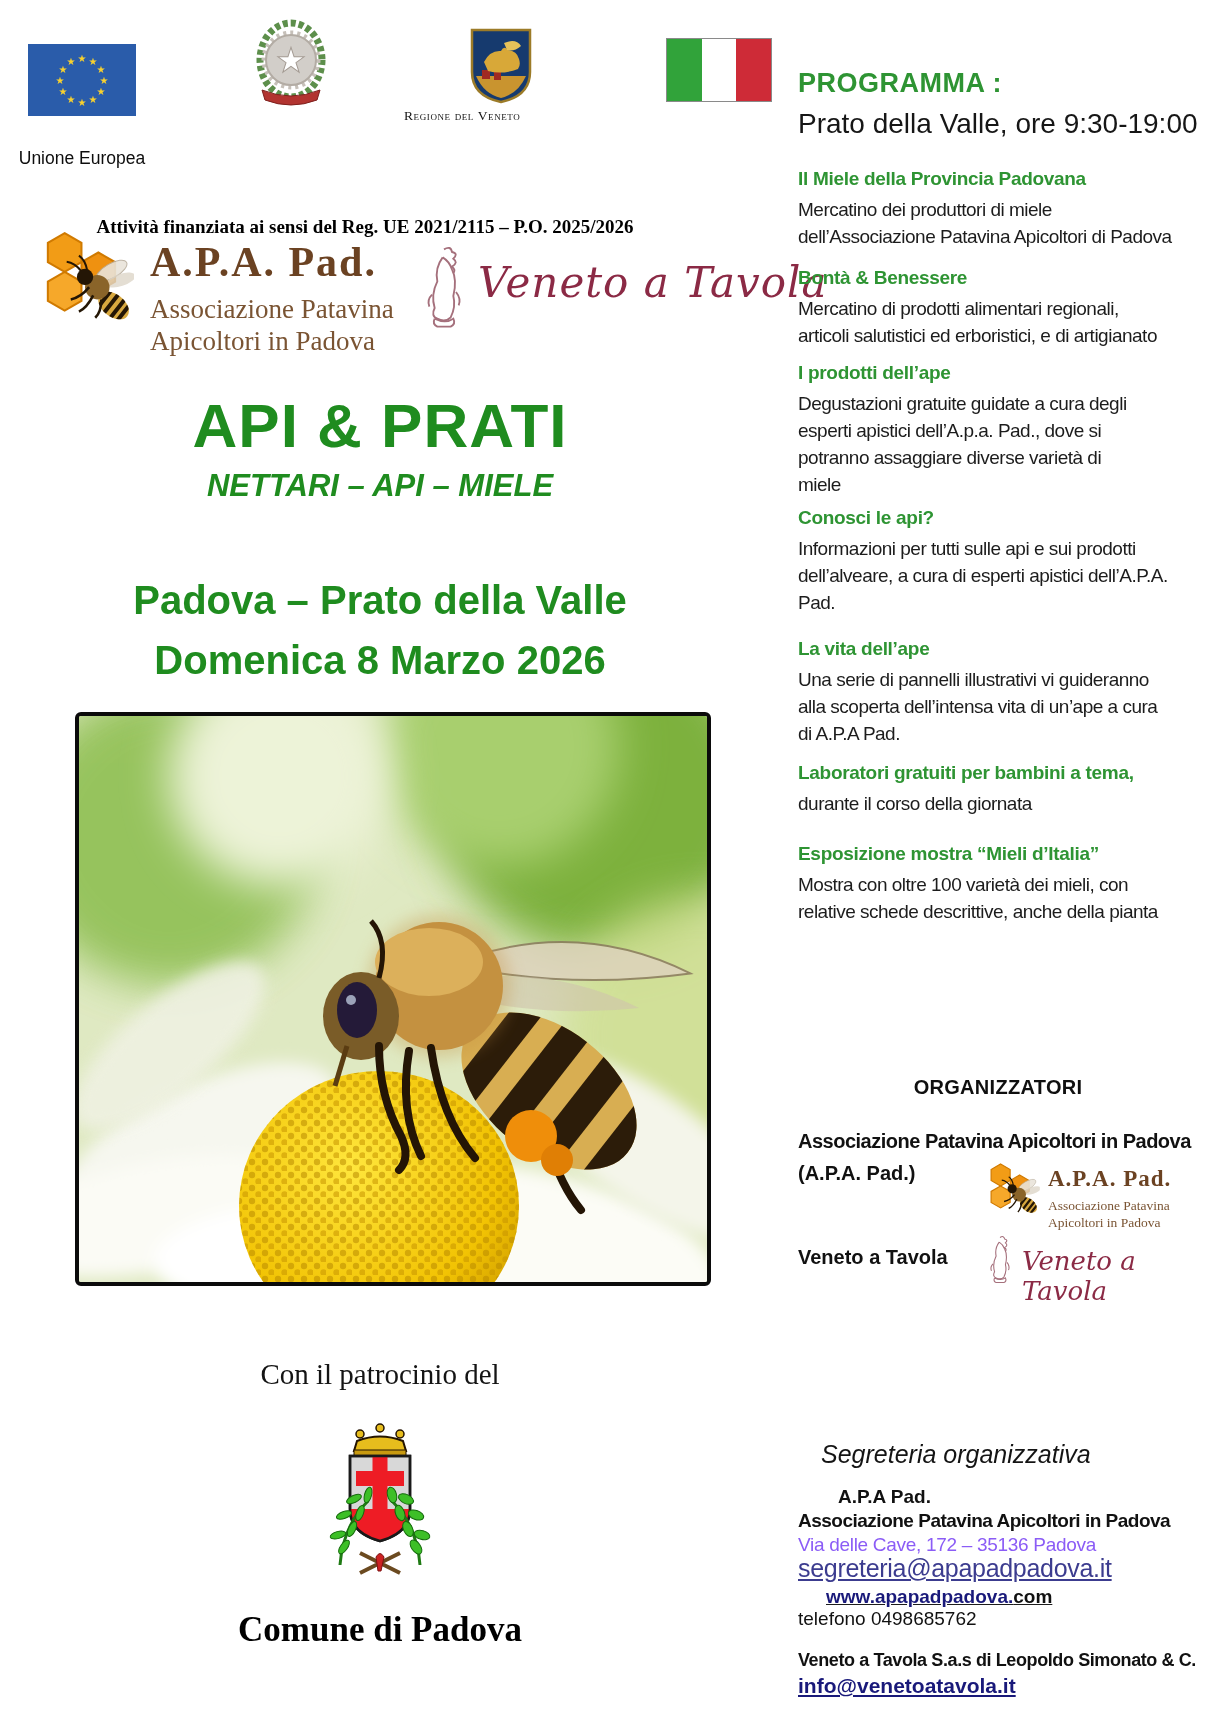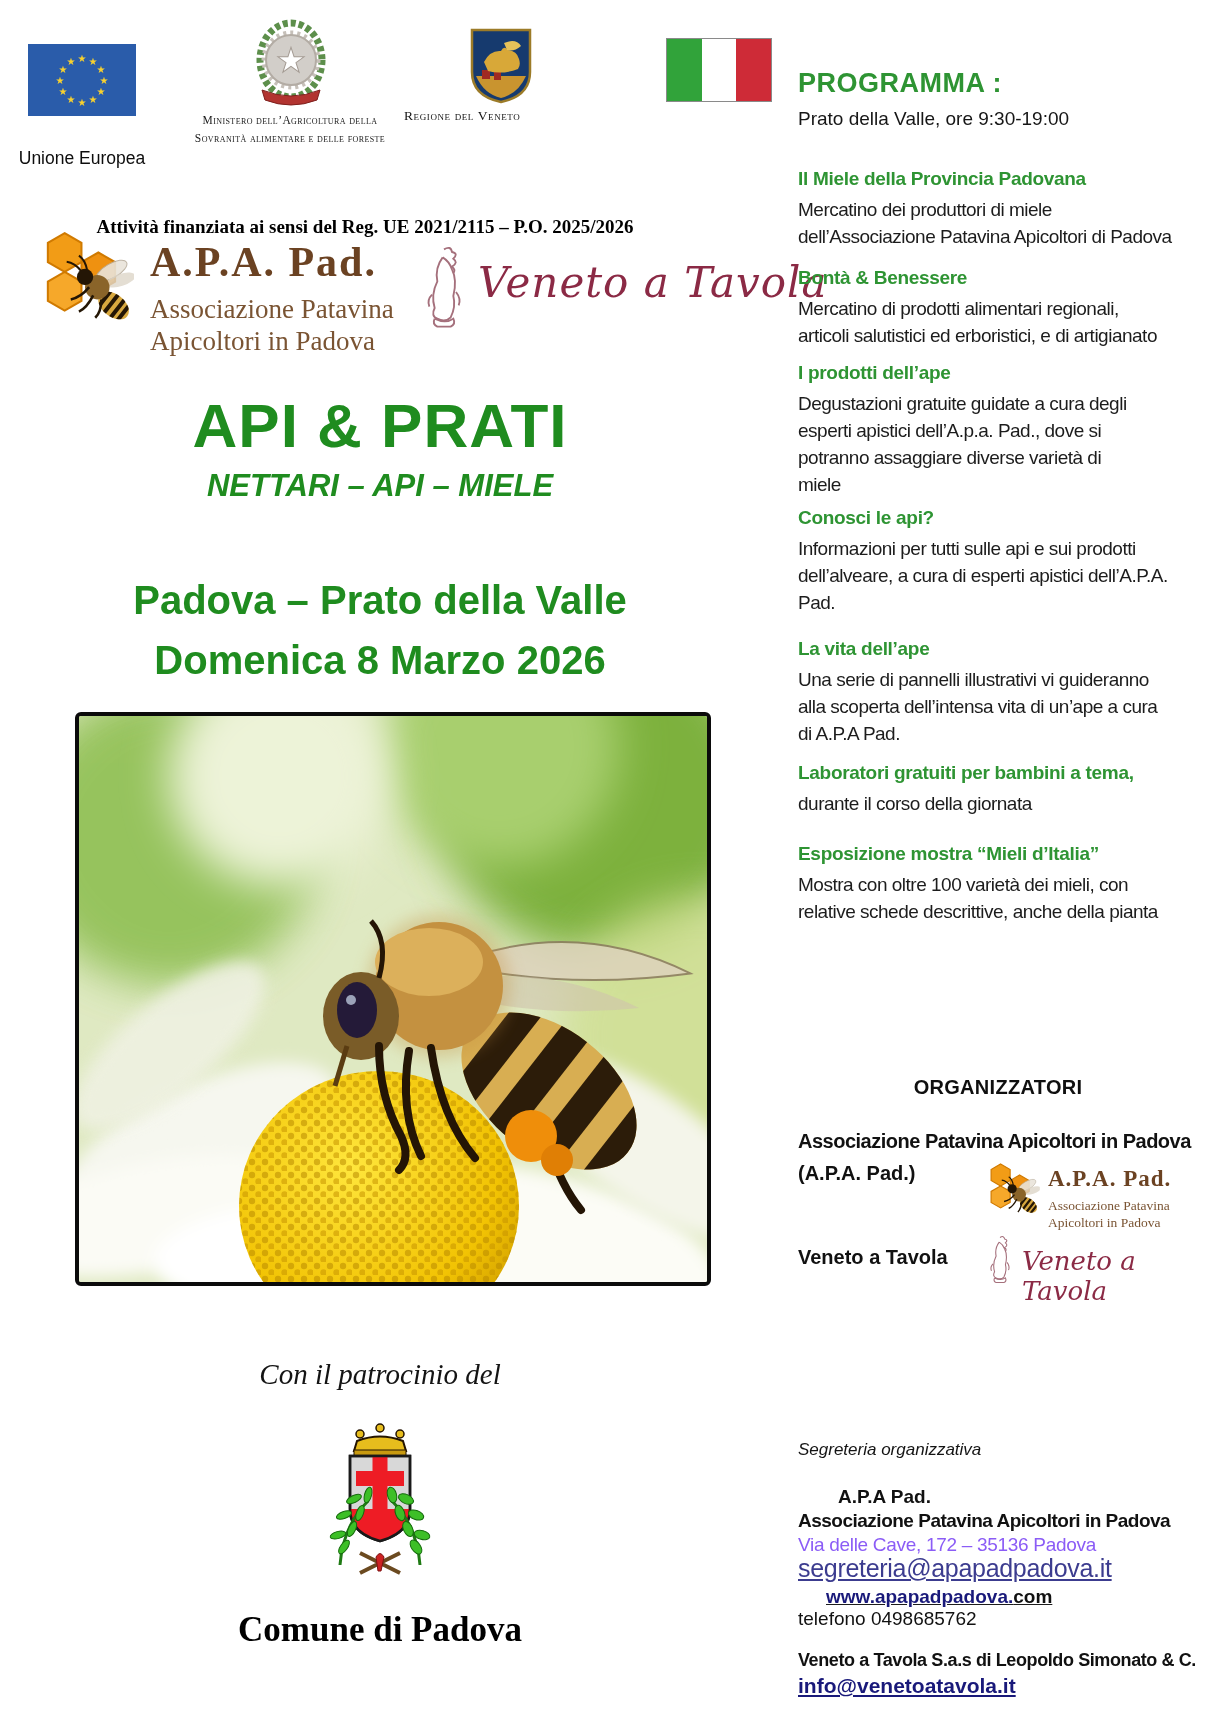--- a/index.html
+++ b/index.html
@@ -41,28 +41,28 @@
      font-size:40px;color:#1f8c1f;}
   [data-name=event-date]{left:60px;top:638px;width:640px;text-align:center;font-weight:700;
      font-size:40px;color:#1f8c1f;}
 
   
   [data-name=bee-photo]{left:75px;top:712px;width:628px;height:566px;border:4px solid #0b0b0b;
      border-radius:6px;overflow:hidden;background:#dfe9c2;}
 
   
   [data-name=patronage-intro]{left:60px;top:1358px;width:640px;text-align:center;
-     font-family:"Liberation Serif",serif;font-style:italic;font-size:29px;color:#141414;}
+     font-family:"Liberation Serif",serif;font-size:29px;color:#141414;}
   [data-name=comune-crest-icon]{left:310px;top:1406px;}
   [data-name=patronage-name]{left:60px;top:1610px;width:640px;text-align:center;
      font-family:"Liberation Serif",serif;font-weight:700;font-size:35px;color:#000;}
 
   
   [data-name=programma-heading]{left:798px;top:68px;font-weight:700;font-size:27px;color:#2e9433;letter-spacing:.5px;}
-  [data-name=programma-subheading]{left:798px;top:108px;font-size:19px;color:#161616;}
+  [data-name=programma-subheading]{left:798px;top:108px;font-size:28px;color:#161616;}
   .section{left:798px;width:430px;}
   .sec-title{font-weight:700;font-size:19px;line-height:26px;color:#2e9433;letter-spacing:-.3px;margin:0 0 4px 0;}
   .sec-body{font-size:19px;line-height:27px;color:#1c1c1c;letter-spacing:-.5px;white-space:pre-line;margin:0;}
   [data-name=section-miele-provincia]{top:166px;}
   [data-name=section-bonta-benessere]{top:265px;}
   [data-name=section-prodotti-ape]{top:360px;}
   [data-name=section-conosci-api]{top:505px;}
   [data-name=section-vita-ape]{top:636px;}
   [data-name=section-laboratori]{top:760px;}
   [data-name=section-esposizione]{top:841px;}
@@ -76,21 +76,21 @@
   [data-name=apa-mini-title]{left:1048px;top:1166px;font-family:"Liberation Serif",serif;font-weight:700;
      font-size:23px;color:#6b4222;letter-spacing:1px;}
   [data-name=apa-mini-line1]{left:1048px;top:1198px;font-family:"Liberation Serif",serif;font-size:13.5px;color:#7a5433;}
   [data-name=apa-mini-line2]{left:1048px;top:1215px;font-family:"Liberation Serif",serif;font-size:13.5px;color:#7a5433;}
   [data-name=organizer2-name]{left:798px;top:1246px;font-weight:700;font-size:20px;color:#111;}
   [data-name=vat-mini-logo-icon]{left:986px;top:1234px;}
   [data-name=vat-mini-text]{left:1022px;top:1246px;font-family:"DejaVu Serif",serif;font-style:italic;
      font-size:26px;color:#8b2a45;}
 
   
-  [data-name=secretariat-heading]{left:798px;top:1440px;font-style:italic;font-size:17px;color:#141414;}
+  [data-name=secretariat-heading]{left:821px;top:1440px;font-style:italic;font-size:25px;color:#141414;}
   [data-name=secretariat-org-short]{left:798px;top:1486px;font-weight:700;font-size:19px;color:#111;margin-left:40px;}
   [data-name=secretariat-org-full]{left:798px;top:1510px;font-weight:700;font-size:19px;letter-spacing:-.5px;color:#111;}
   [data-name=secretariat-address]{left:798px;top:1534px;font-size:19px;letter-spacing:-.3px;color:#8b5cf6;}
   [data-name=secretariat-email-link]{left:798px;top:1554px;font-size:25px;color:#3c3c8f;
      text-decoration:underline;letter-spacing:-.3px;}
   [data-name=secretariat-website-link]{left:798px;top:1586px;font-weight:700;font-size:19px;text-decoration:underline;margin-left:28px;}
   [data-name=website-prefix]{color:#19197a;}
   [data-name=website-suffix]{color:#111111;}
   [data-name=secretariat-phone]{left:798px;top:1608px;font-weight:400;font-size:19px;color:#111;}
   [data-name=secretariat-org2-name]{left:798px;top:1650px;font-weight:700;font-size:18px;letter-spacing:-.4px;color:#111;}
@@ -153,24 +153,20 @@
   </svg>
   <div class="abs" data-name="eu-label">Unione Europea</div>
 
   <svg class="abs" data-name="ministero-emblem-icon" width="90" height="94" viewBox="0 0 90 94">
     <ellipse cx="45" cy="44" rx="31" ry="37" fill="none" stroke="#5d8f4b" stroke-width="7" stroke-dasharray="5 3"></ellipse>
     <circle cx="45" cy="44" r="27" fill="none" stroke="#c6c0b9" stroke-width="5" stroke-dasharray="3 4"></circle>
     <circle cx="45" cy="44" r="25" fill="#d2cec9" stroke="#b3aca4" stroke-width="2"></circle>
     <text x="45" y="56" font-size="34" text-anchor="middle" fill="#ffffff" stroke="#a39a92" stroke-width="1" font-family="DejaVu Sans, sans-serif">★</text>
     <path d="M16 74 Q45 86 74 74 L71 84 Q45 94 19 84 Z" fill="#b23430" stroke="#7e1f1c"></path>
   </svg>
-  <div class="abs" data-name="ministero-caption">
-    <div data-name="ministero-caption-line1">Ministero dell’Agricoltura della</div>
-    <div data-name="ministero-caption-line2">Sovranità alimentare e delle foreste</div>
-  </div>
 
   <svg class="abs" data-name="regione-crest-icon" width="66" height="80" viewBox="0 0 66 80">
     <path d="M4 4 h58 v42 q0 24 -29 30 q-29 -6 -29 -30 Z" fill="#163a6e" stroke="#9c7b28" stroke-width="2.5"></path>
     <path d="M8 50 q8 18 25 22 q17 -4 25 -22 Z" fill="#c9942f"></path>
     <rect x="14" y="44" width="8" height="9" fill="#a02a22"></rect>
     <rect x="26" y="46" width="7" height="8" fill="#a02a22"></rect>
     <path d="M16 36 q6 -12 17 -11 q3 -6 7 -1 q9 1 11 9 q2 6 -1 10 q-16 6 -30 2 Z" fill="#d8a838"></path>
     <path d="M36 17 q12 -5 17 3 q-7 6 -14 4 Z" fill="#e6c159"></path>
   </svg>
   <div class="abs" data-name="regione-caption">Regione del Veneto</div>

